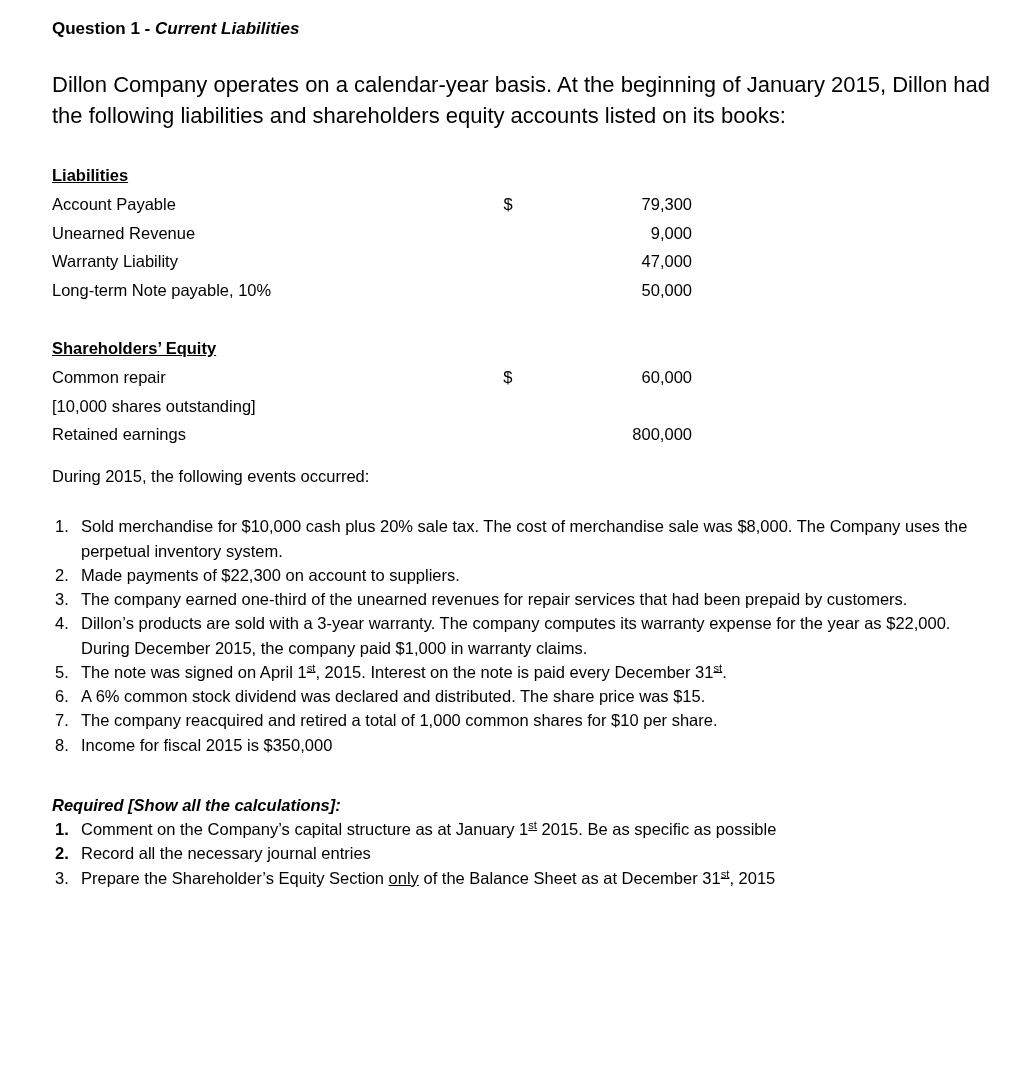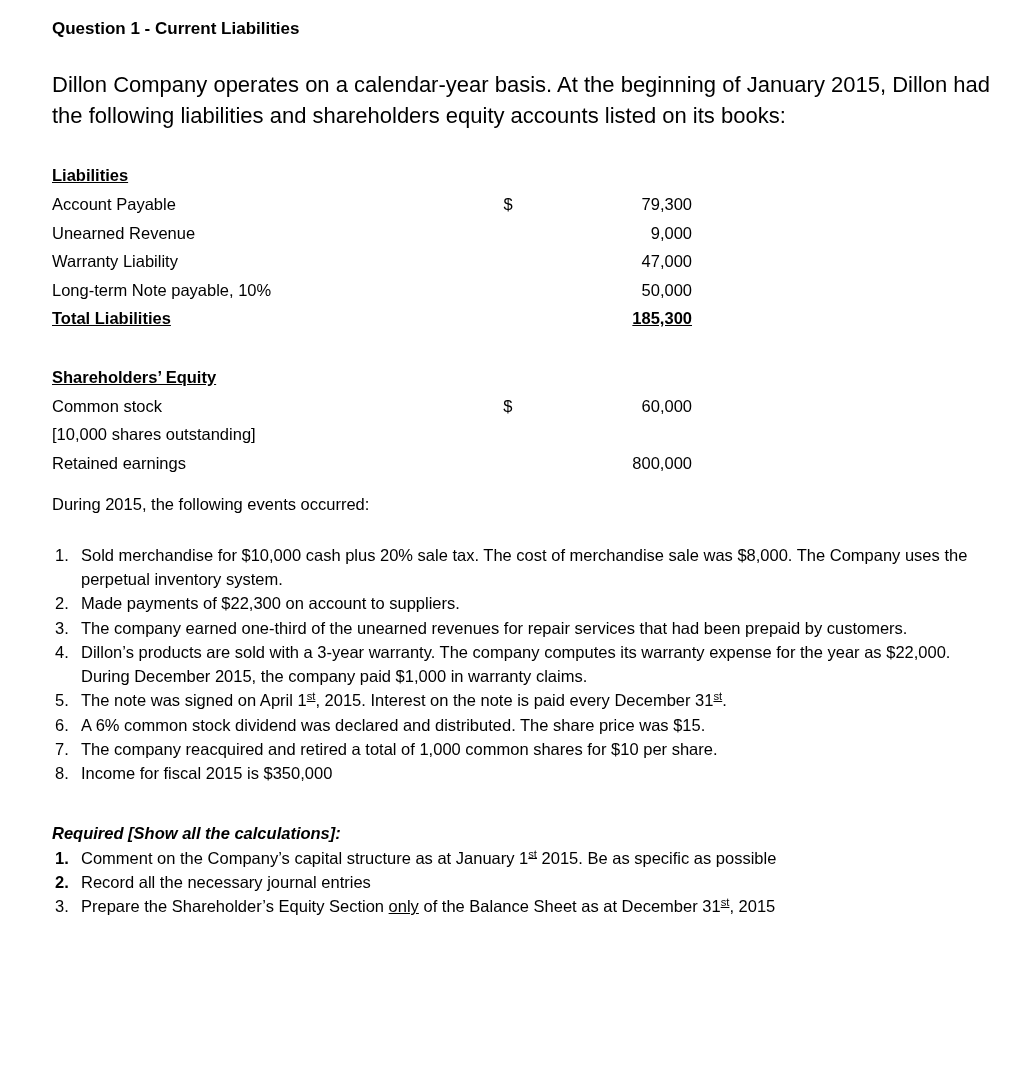--- a/index.html
+++ b/index.html
@@ -30,20 +30,21 @@
   }
 
   
   .doc-title {
     font-weight: bold;
     font-size: 17px;
     margin: 0 0 0 0;
     white-space: nowrap;
   }
   .doc-title .italic-part {
+    font-style: italic;
     font-weight: bold;
   }
 
   
   .intro-para {
     margin-top: 32px;
     font-size: 22px;
     line-height: 1.42;
     width: 942px;
     text-align: left;
@@ -164,37 +165,32 @@
         <tr>
           <td class="label">Warranty Liability</td>
           <td class="cur"></td>
           <td class="amount">47,000</td>
         </tr>
         <tr>
           <td class="label">Long-term Note payable, 10%</td>
           <td class="cur"></td>
           <td class="amount">50,000</td>
         </tr>
-        <tr class="total">
-          <td class="label">Total Liabilities</td>
-          <td class="cur"></td>
-          <td class="amount">185,300</td>
-        </tr>
       </tbody>
     </table>
 
     <table class="fin-table">
       <tbody>
         <tr class="head">
           <td class="label">Shareholders’ Equity</td>
           <td class="cur"></td>
           <td class="amount"></td>
         </tr>
         <tr>
-          <td class="label">Common stock</td>
+          <td class="label">Common repair</td>
           <td class="cur">$</td>
           <td class="amount">60,000</td>
         </tr>
         <tr>
           <td class="label">[10,000 shares outstanding]</td>
           <td class="cur"></td>
           <td class="amount"></td>
         </tr>
         <tr>
           <td class="label">Retained earnings</td>

